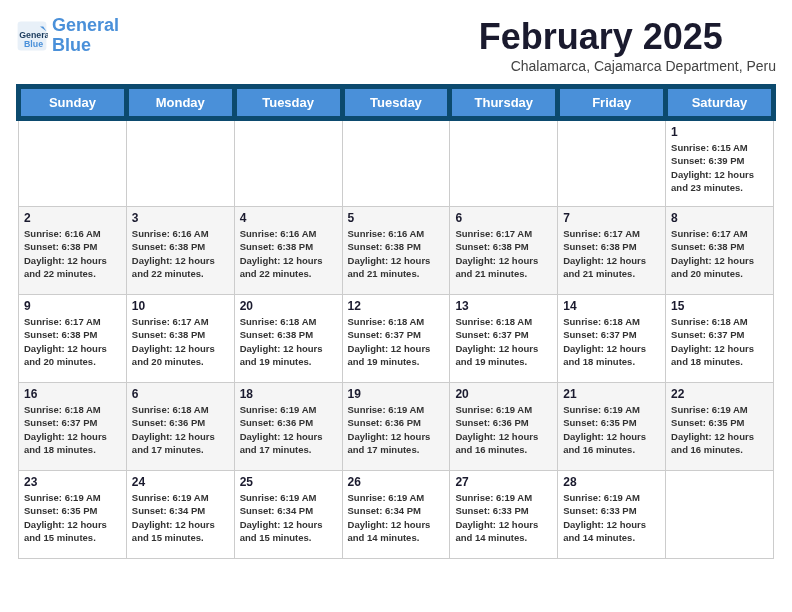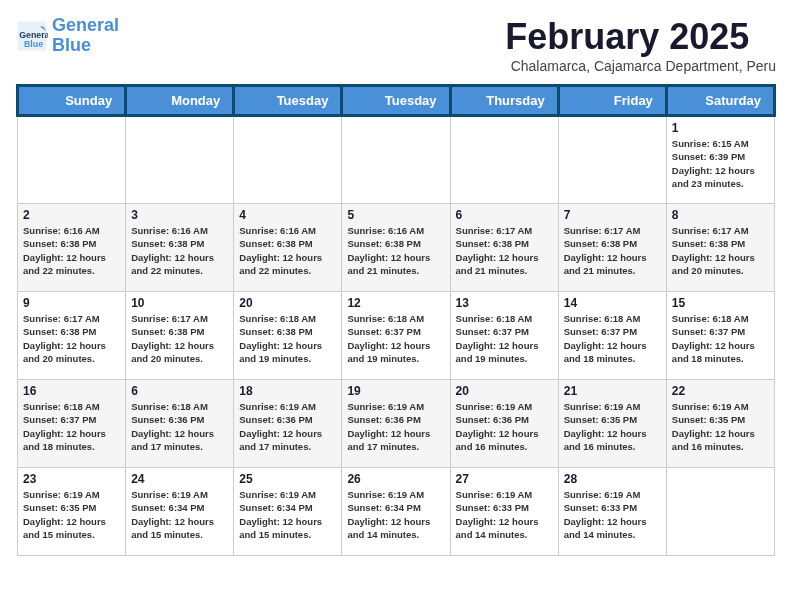--- a/index.html
+++ b/index.html
@@ -23,21 +23,21 @@
     }
     .logo-text span {
       color: #4a90d9;
     }
     .logo-icon {
       width: 32px;
       height: 32px;
       margin-right: 4px;
     }
     .title-area {
-      text-align: center;
+      text-align: left;
       margin-bottom: 2px;
     }
     .month-title {
       font-size: 36px;
       font-weight: bold;
       color: #1a1a2e;
     }
     .location-title {
       font-size: 14px;
       color: #444;
@@ -53,22 +53,22 @@
       width: 100%;
       border-collapse: collapse;
       table-layout: fixed;
     }
     thead tr th {
       background-color: #4a90d9;
       color: #fff;
       font-size: 13px;
       font-weight: bold;
       padding: 6px 12px;
-      text-align: right;
-      border: 3px solid #0c4a6e;
+      text-align: center;
+      border: 5px solid #0c4a6e;
     }
     tbody tr td {
       border: 1px solid #ccc;
       vertical-align: top;
       padding: 4px 5px;
       font-size: 10px;
       color: #333;
       height: 88px;
     }
     .day-num {

